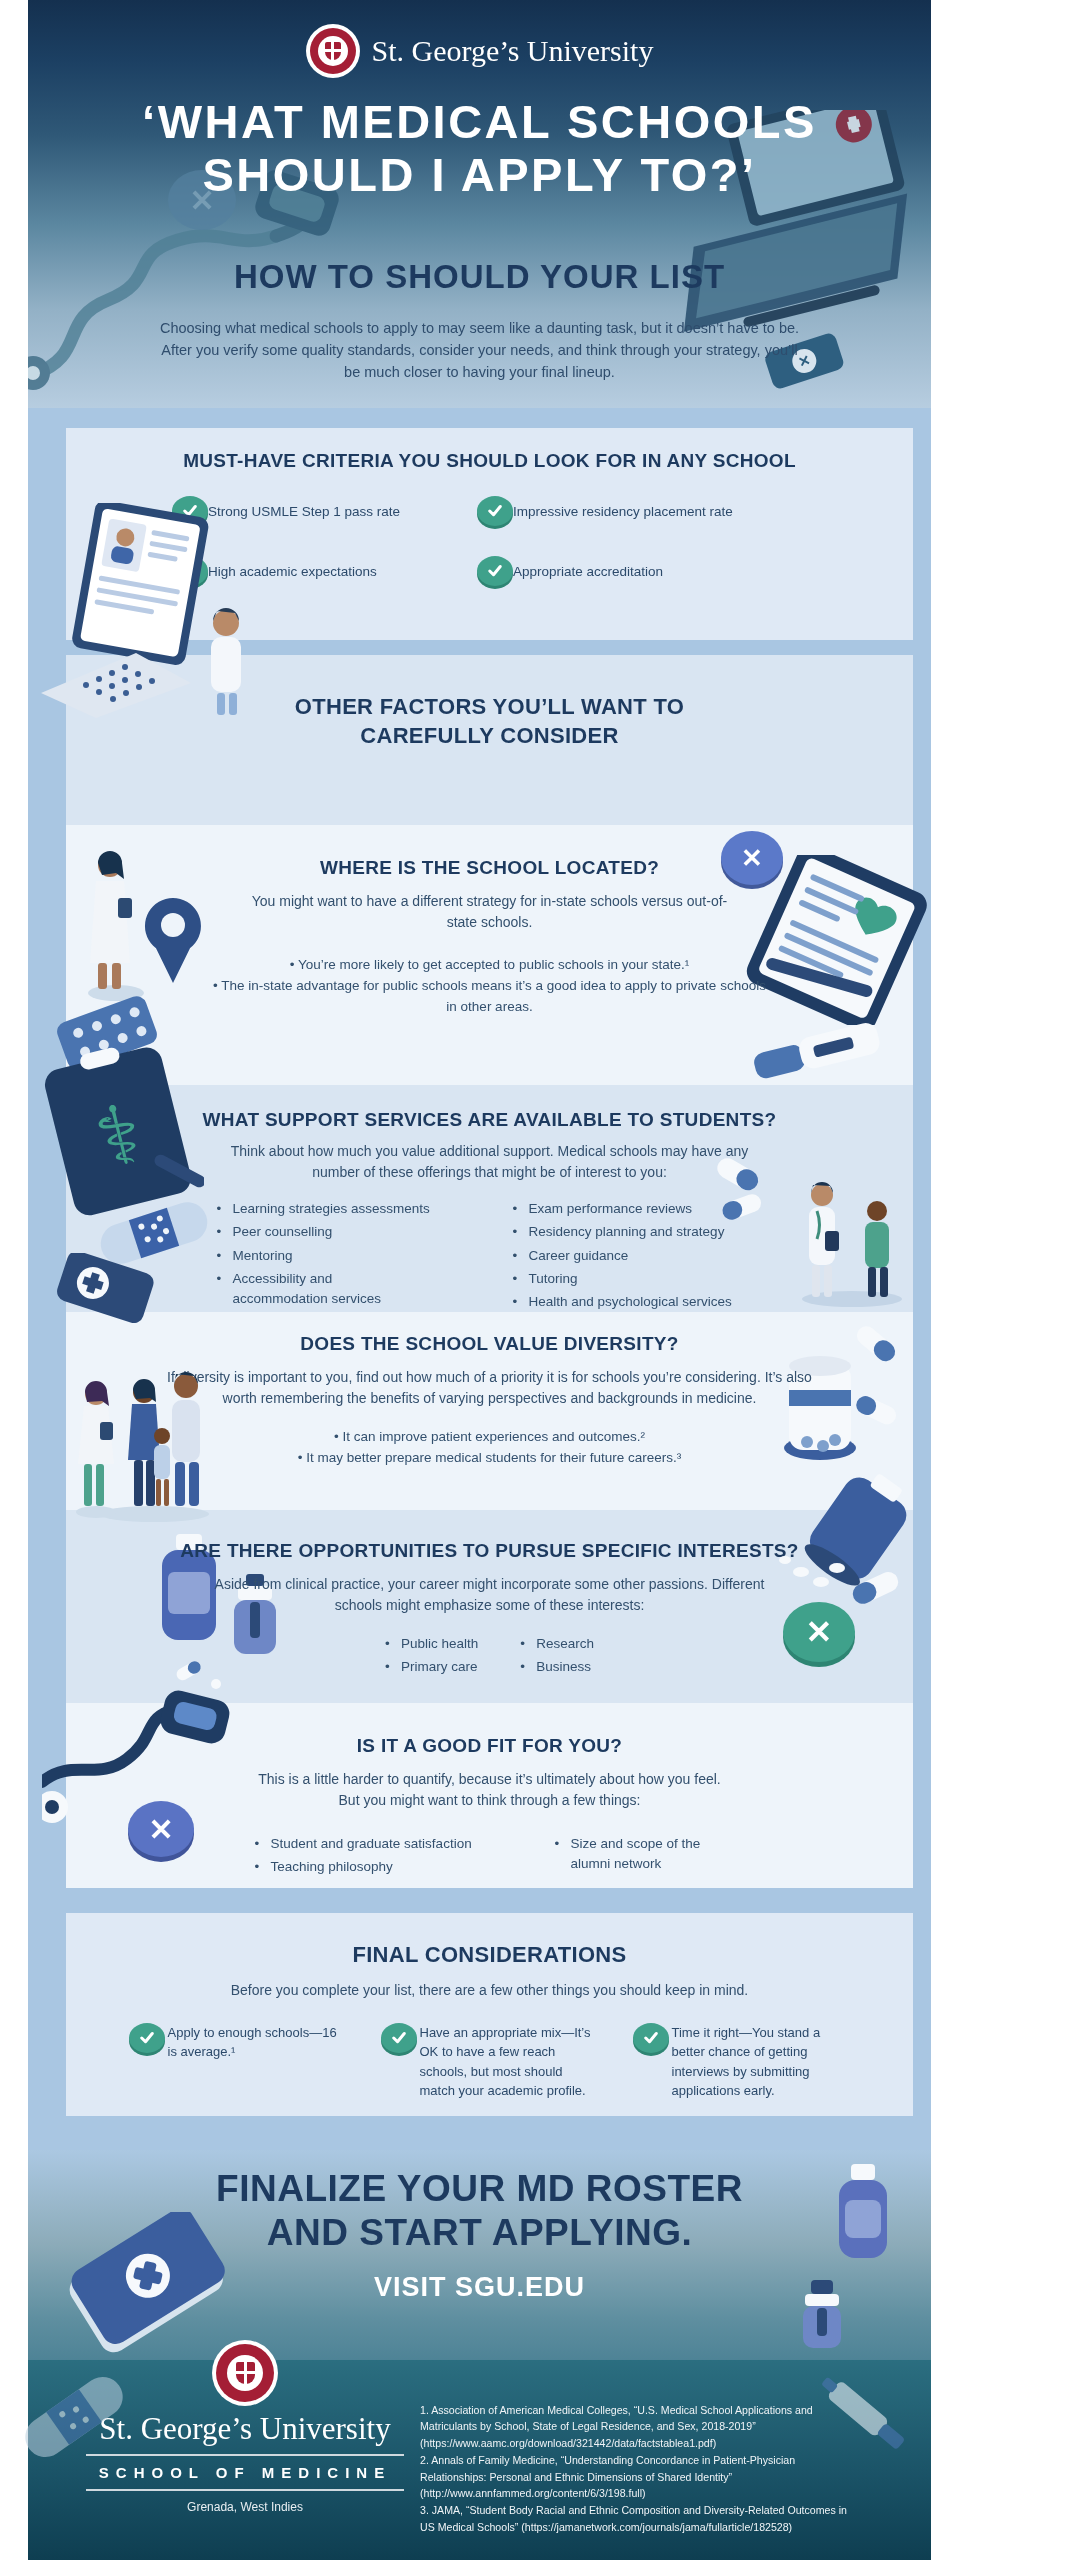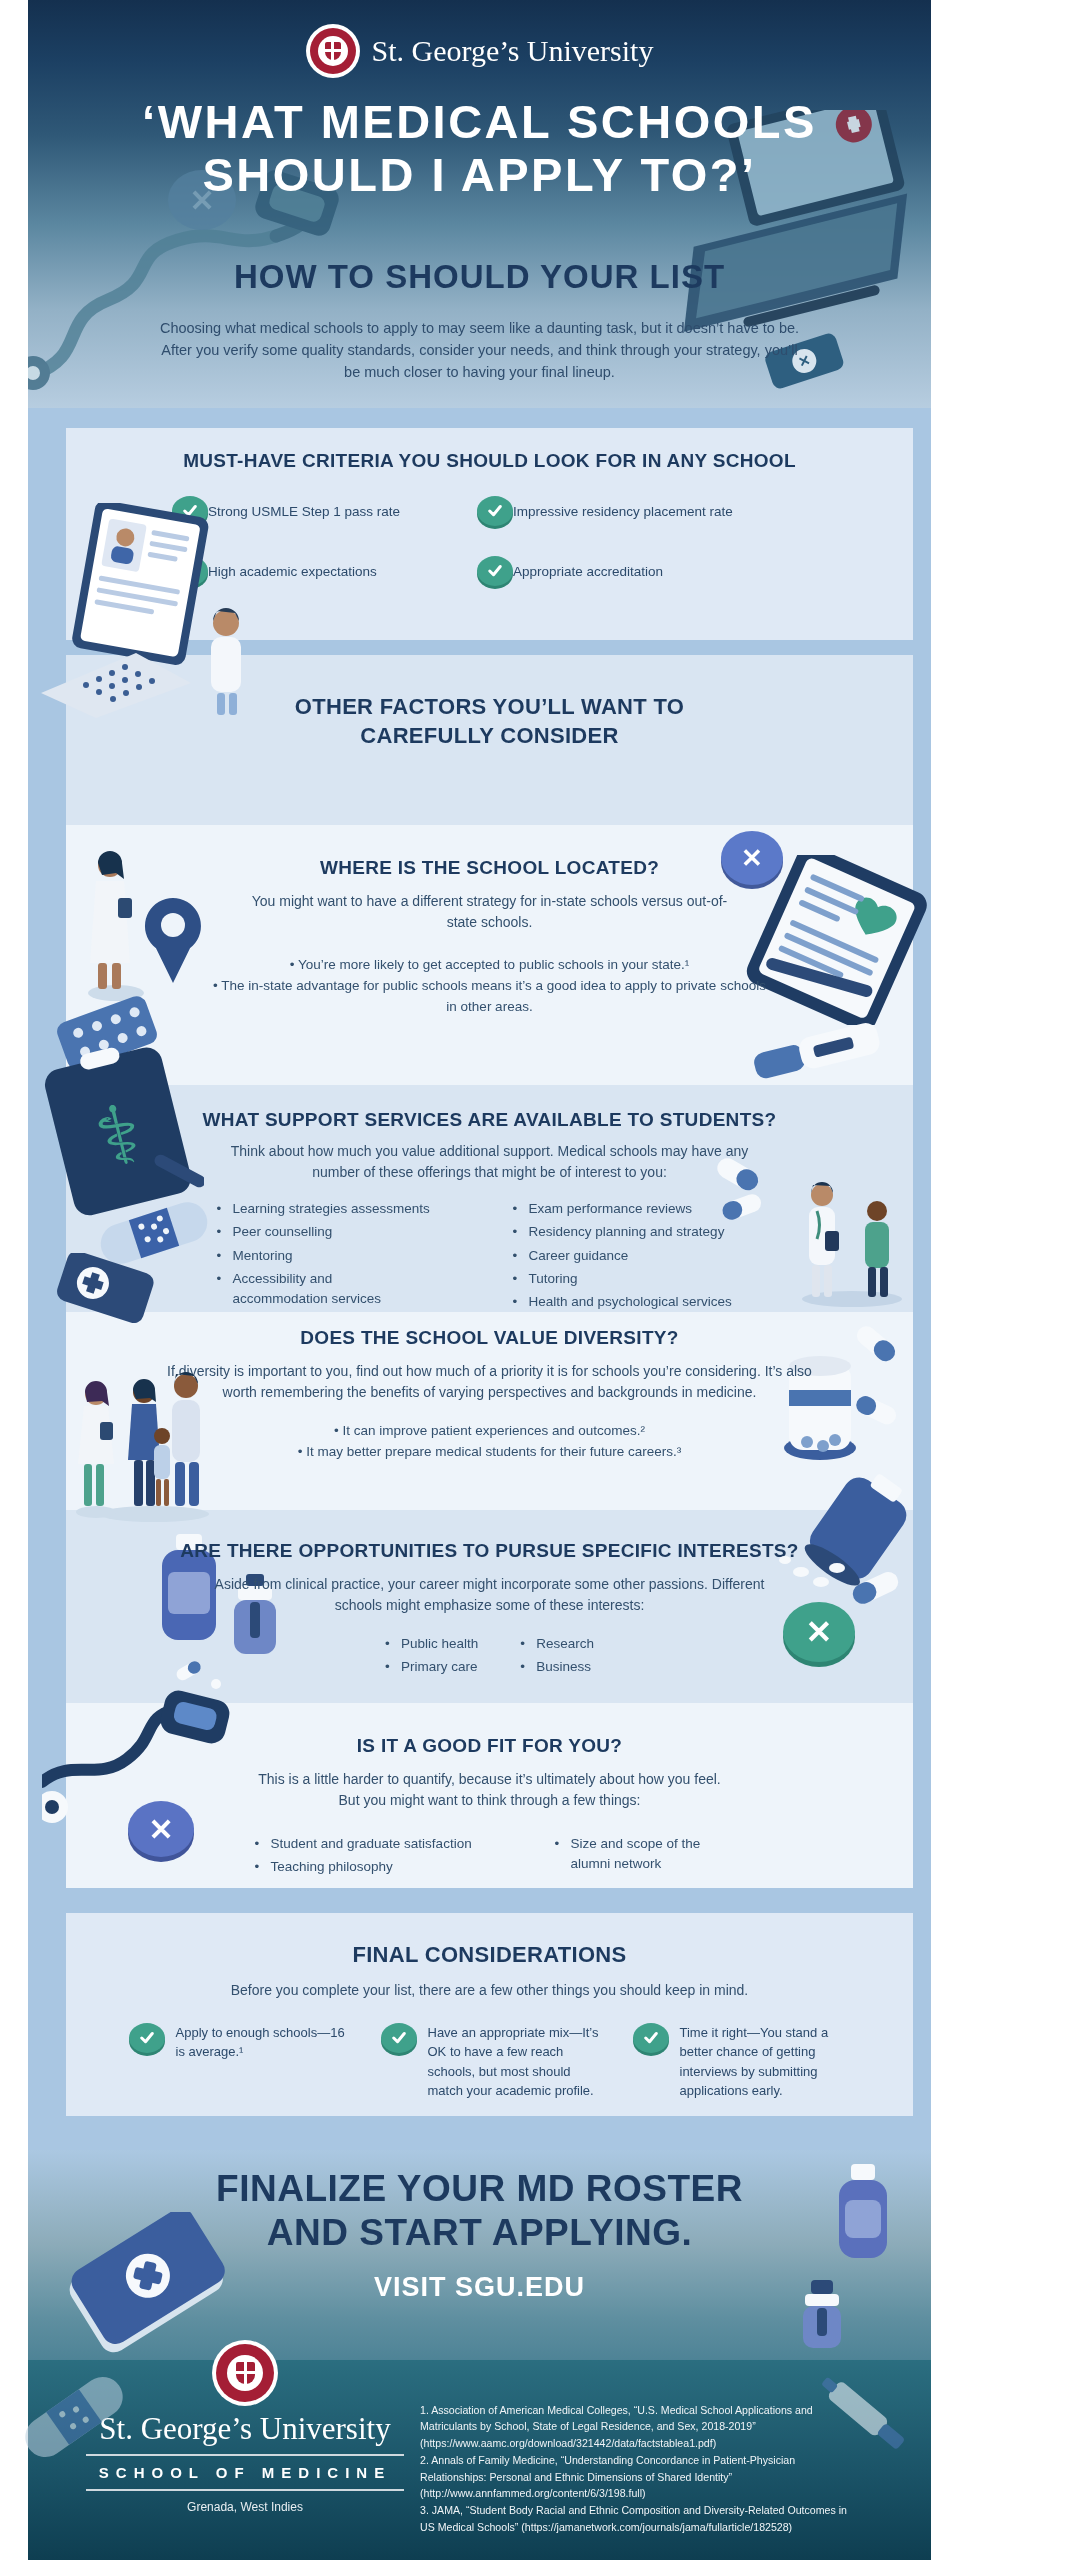--- a/index.html
+++ b/index.html
@@ -50,21 +50,21 @@
   .chk svg{width:18px;height:18px;}
   .mh-grid{display:grid;grid-template-columns:305px 330px;row-gap:30px;justify-content:center;margin-top:24px;position:relative;z-index:2;}
   .mh-item{display:flex;align-items:center;gap:0;color:#2c4a6b;font-size:13.5px;}
 
   ul.blist{list-style:none;margin:0;padding:0;color:#33506e;font-size:13.5px;line-height:1.5;}
   ul.blist li{padding-left:16px;position:relative;margin-bottom:3px;}
   ul.blist li:before{content:"\2022";position:absolute;left:0;color:#33506e;}
   .twocol{display:flex;justify-content:center;gap:46px;position:relative;z-index:2;}
 
   .fin-row{display:flex;justify-content:center;gap:34px;margin-top:22px;position:relative;z-index:2;}
-  .fin-item{display:flex;gap:11px;width:218px;color:#2c4a6b;font-size:13px;line-height:1.5;}
+  .fin-item{display:flex;gap:3px;width:218px;color:#2c4a6b;font-size:13px;line-height:1.5;}
 
   
   .cta{position:relative;height:210px;overflow:visible;z-index:3;
        background:linear-gradient(180deg,#abc8e2 0%,#8cabb9 45%,#5f8fa0 80%,#4e8396 100%);}
   .cta-l1{position:absolute;top:18px;left:0;right:0;text-align:center;color:#1d3a5f;font-size:37px;font-weight:800;letter-spacing:.5px;}
   .cta-l2{position:absolute;top:62px;left:0;right:0;text-align:center;color:#1d3a5f;font-size:37px;font-weight:800;letter-spacing:.5px;}
   .cta-visit{position:absolute;top:122px;left:0;right:0;text-align:center;color:#fff;font-size:27px;font-weight:800;letter-spacing:1px;}
 
   .footer{position:relative;height:200px;background:linear-gradient(180deg,#2b6e80 0%,#1b5468 55%,#0e3e51 100%);overflow:visible;}
   .f-left{position:absolute;left:52px;top:0;width:330px;text-align:center;color:#fff;}
@@ -350,21 +350,21 @@
           <rect x="15" y="92" width="8" height="32" rx="3" fill="#dfe5ee"></rect>
             <rect x="27" y="92" width="8" height="32" rx="3" fill="#dfe5ee"></rect>
           <circle cx="80" cy="38" r="10" fill="#6e4428"></circle>
           <rect x="68" y="49" width="24" height="46" rx="8" fill="#4da28c"></rect>
           <rect x="71" y="94" width="8" height="30" rx="3" fill="#22395c"></rect>
             <rect x="83" y="94" width="8" height="30" rx="3" fill="#22395c"></rect>
         </svg>
       </section>
 
       <section class="sec lite sec-div">
-        <h3 class="sh" style="padding-top:15px">DOES THE SCHOOL VALUE DIVERSITY?</h3>
+        <h3 class="sh" style="padding-top:21px">DOES THE SCHOOL VALUE DIVERSITY?</h3>
         <p class="para" style="width:660px;margin-top:12px">If diversity is important to you, find out how much of a priority it is for schools you’re considering. It’s also worth remembering the benefits of varying perspectives and backgrounds in medicine.</p>
         <div class="cbullets" style="width:520px;margin-top:18px">
           <div>• It can improve patient experiences and outcomes.²</div>
           <div>• It may better prepare medical students for their future careers.³</div>
         </div>
         <svg class="art" style="left:8px;top:52px;z-index:2" width="150" height="160" viewBox="0 0 150 160">
           <ellipse cx="80" cy="150" rx="55" ry="8" fill="#cddcea"></ellipse>
           <ellipse cx="22" cy="148" rx="20" ry="6" fill="#cddcea"></ellipse>
           <circle cx="22" cy="30" r="11" fill="#b98a68"></circle>
             <path d="M11 28 a11 11 0 0 1 22 0 l2 14 -7 -5 -15 1 z" fill="#3d2a56"></path>

